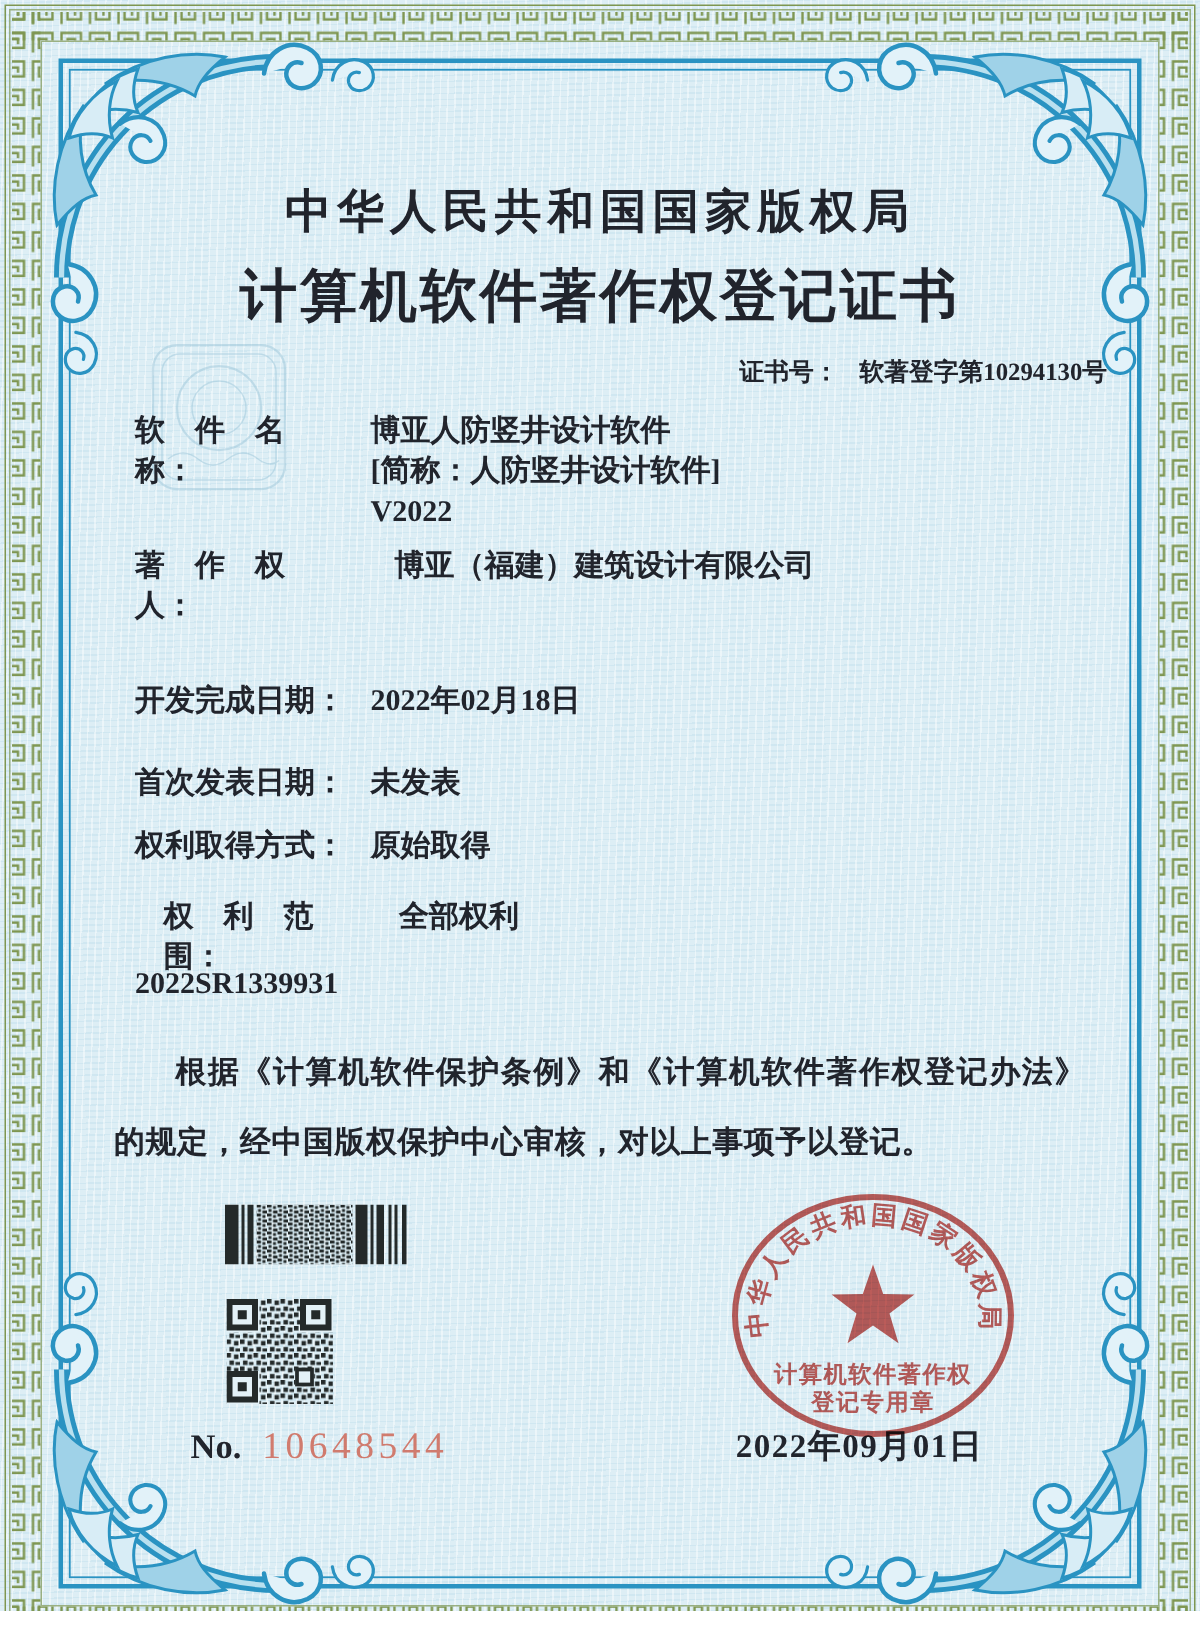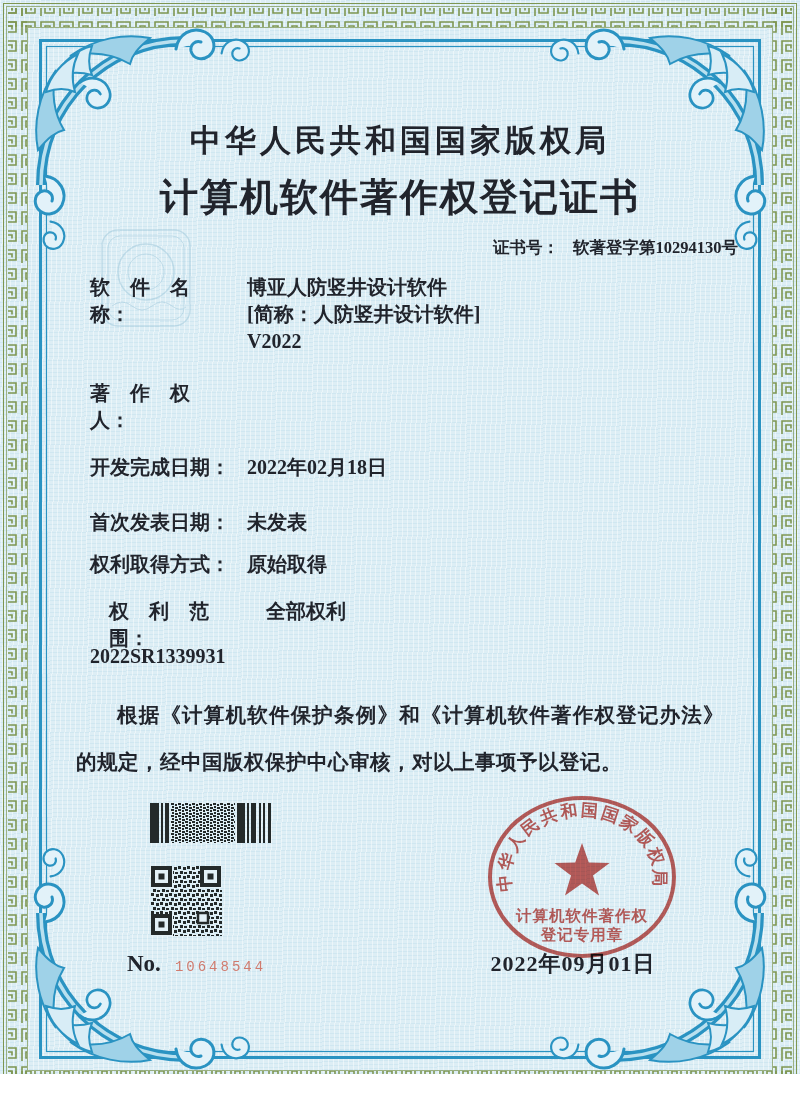--- a/index.html
+++ b/index.html
@@ -15,21 +15,21 @@
   .authority{top:120px;left:0;width:100%;text-align:center;font-size:31px;font-weight:700;letter-spacing:4px;}
   .title{top:172px;left:0;width:100%;text-align:center;font-size:38px;font-weight:700;letter-spacing:2px;}
   .certno{top:237px;left:493px;font-size:16.5px;font-weight:700;display:flex;gap:14px;white-space:nowrap;}
   .row{left:90px;display:flex;font-size:20px;font-weight:700;line-height:27px;}
   .row .lbl{width:157px;flex:none;}
   .row .val{white-space:nowrap;}
   .statement{top:692px;left:76px;width:648px;font-size:20.5px;font-weight:700;line-height:47px;
              text-align:justify;text-indent:2em;letter-spacing:.5px;}
   .serial{top:951px;left:127px;display:flex;align-items:baseline;gap:14px;}
   .serial .no{font-size:23px;font-weight:700;}
-  .serial .num{font-family:Liberation Mono, monospace;font-size:14px;color:#cf6f60;letter-spacing:3px;opacity:.9;}
+  .serial .num{font-family:Liberation Serif, serif;font-size:25px;color:#cf6f60;letter-spacing:3px;opacity:.9;}
   .issuedate{top:949px;left:478px;width:190px;text-align:center;font-size:22px;font-weight:700;letter-spacing:1px;}
   .seal{mix-blend-mode:multiply;opacity:.93;}
   svg{display:block;}
 </style>
 </head>
 <body>
 
 <div class="cert">
 
   <svg class="abs" width="800" height="1098" viewBox="0 0 800 1098" style="left:0;top:0;">
@@ -94,22 +94,23 @@
 
   <div class="abs row" style="top:274px;">
     <span class="lbl">软　件　名　称：</span>
     <div class="val">
       <div>博亚人防竖井设计软件</div>
       <div>[简称：人防竖井设计软件]</div>
       <div>V2022</div>
     </div>
   </div>
 
-  <div class="abs row" style="top:380px;gap:16px;">
+  <div class="abs row" style="top:364px;gap:16px;">
     <span class="lbl">著　作　权　人：</span>
+    <div class="val">博亚（福建）建筑设计有限公司</div>
   </div>
 
   <div class="abs row" style="top:454px;">
     <span class="lbl">开发完成日期：</span>
     <div class="val">2022年02月18日</div>
   </div>
 
   <div class="abs row" style="top:509px;">
     <span class="lbl">首次发表日期：</span>
     <div class="val">未发表</div>

